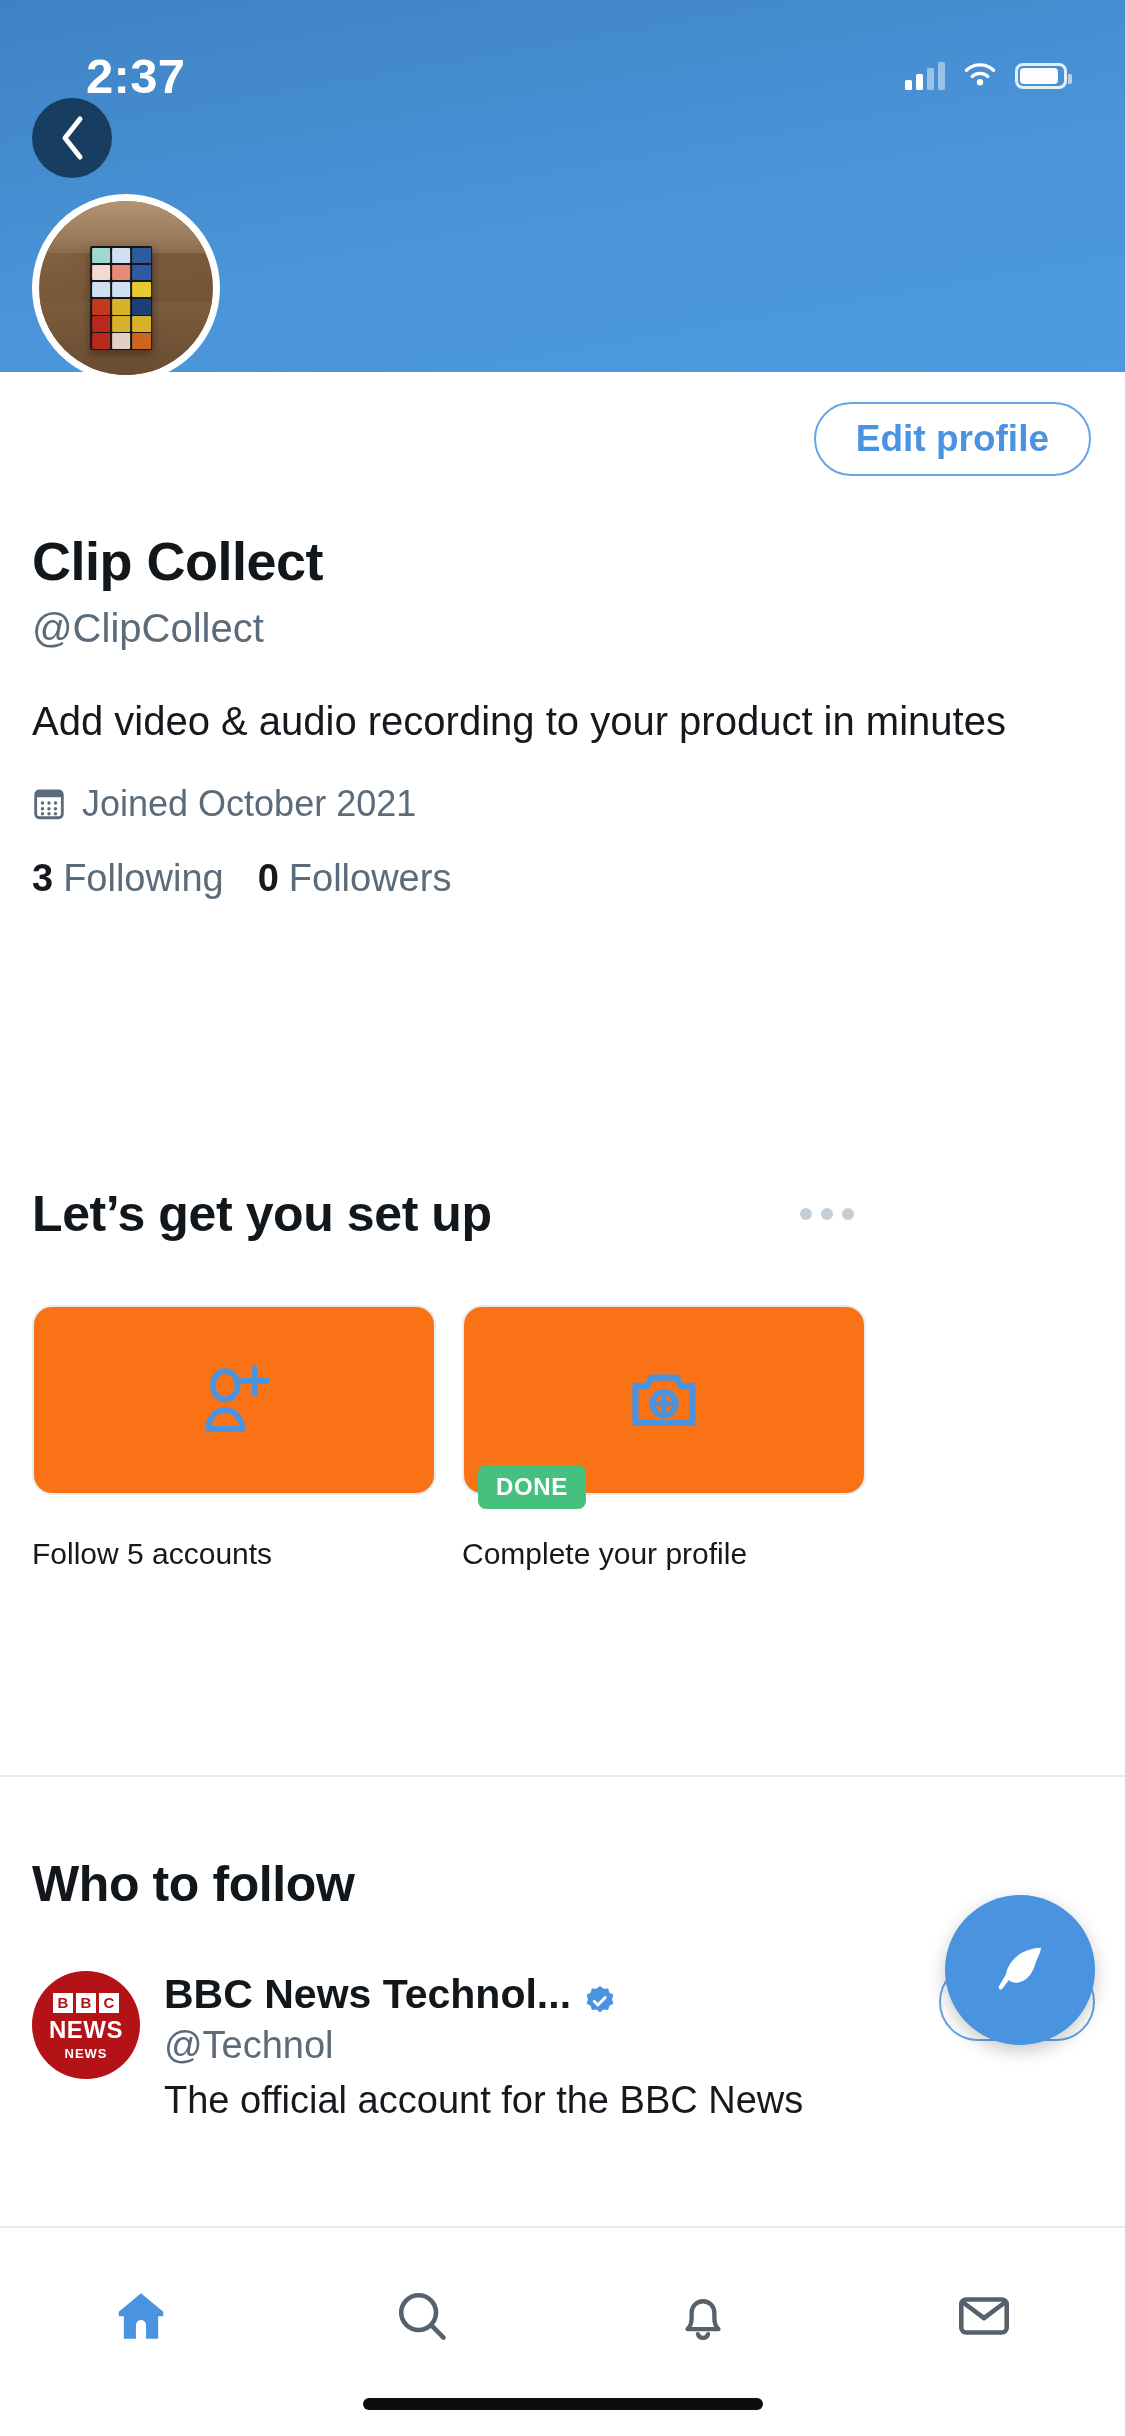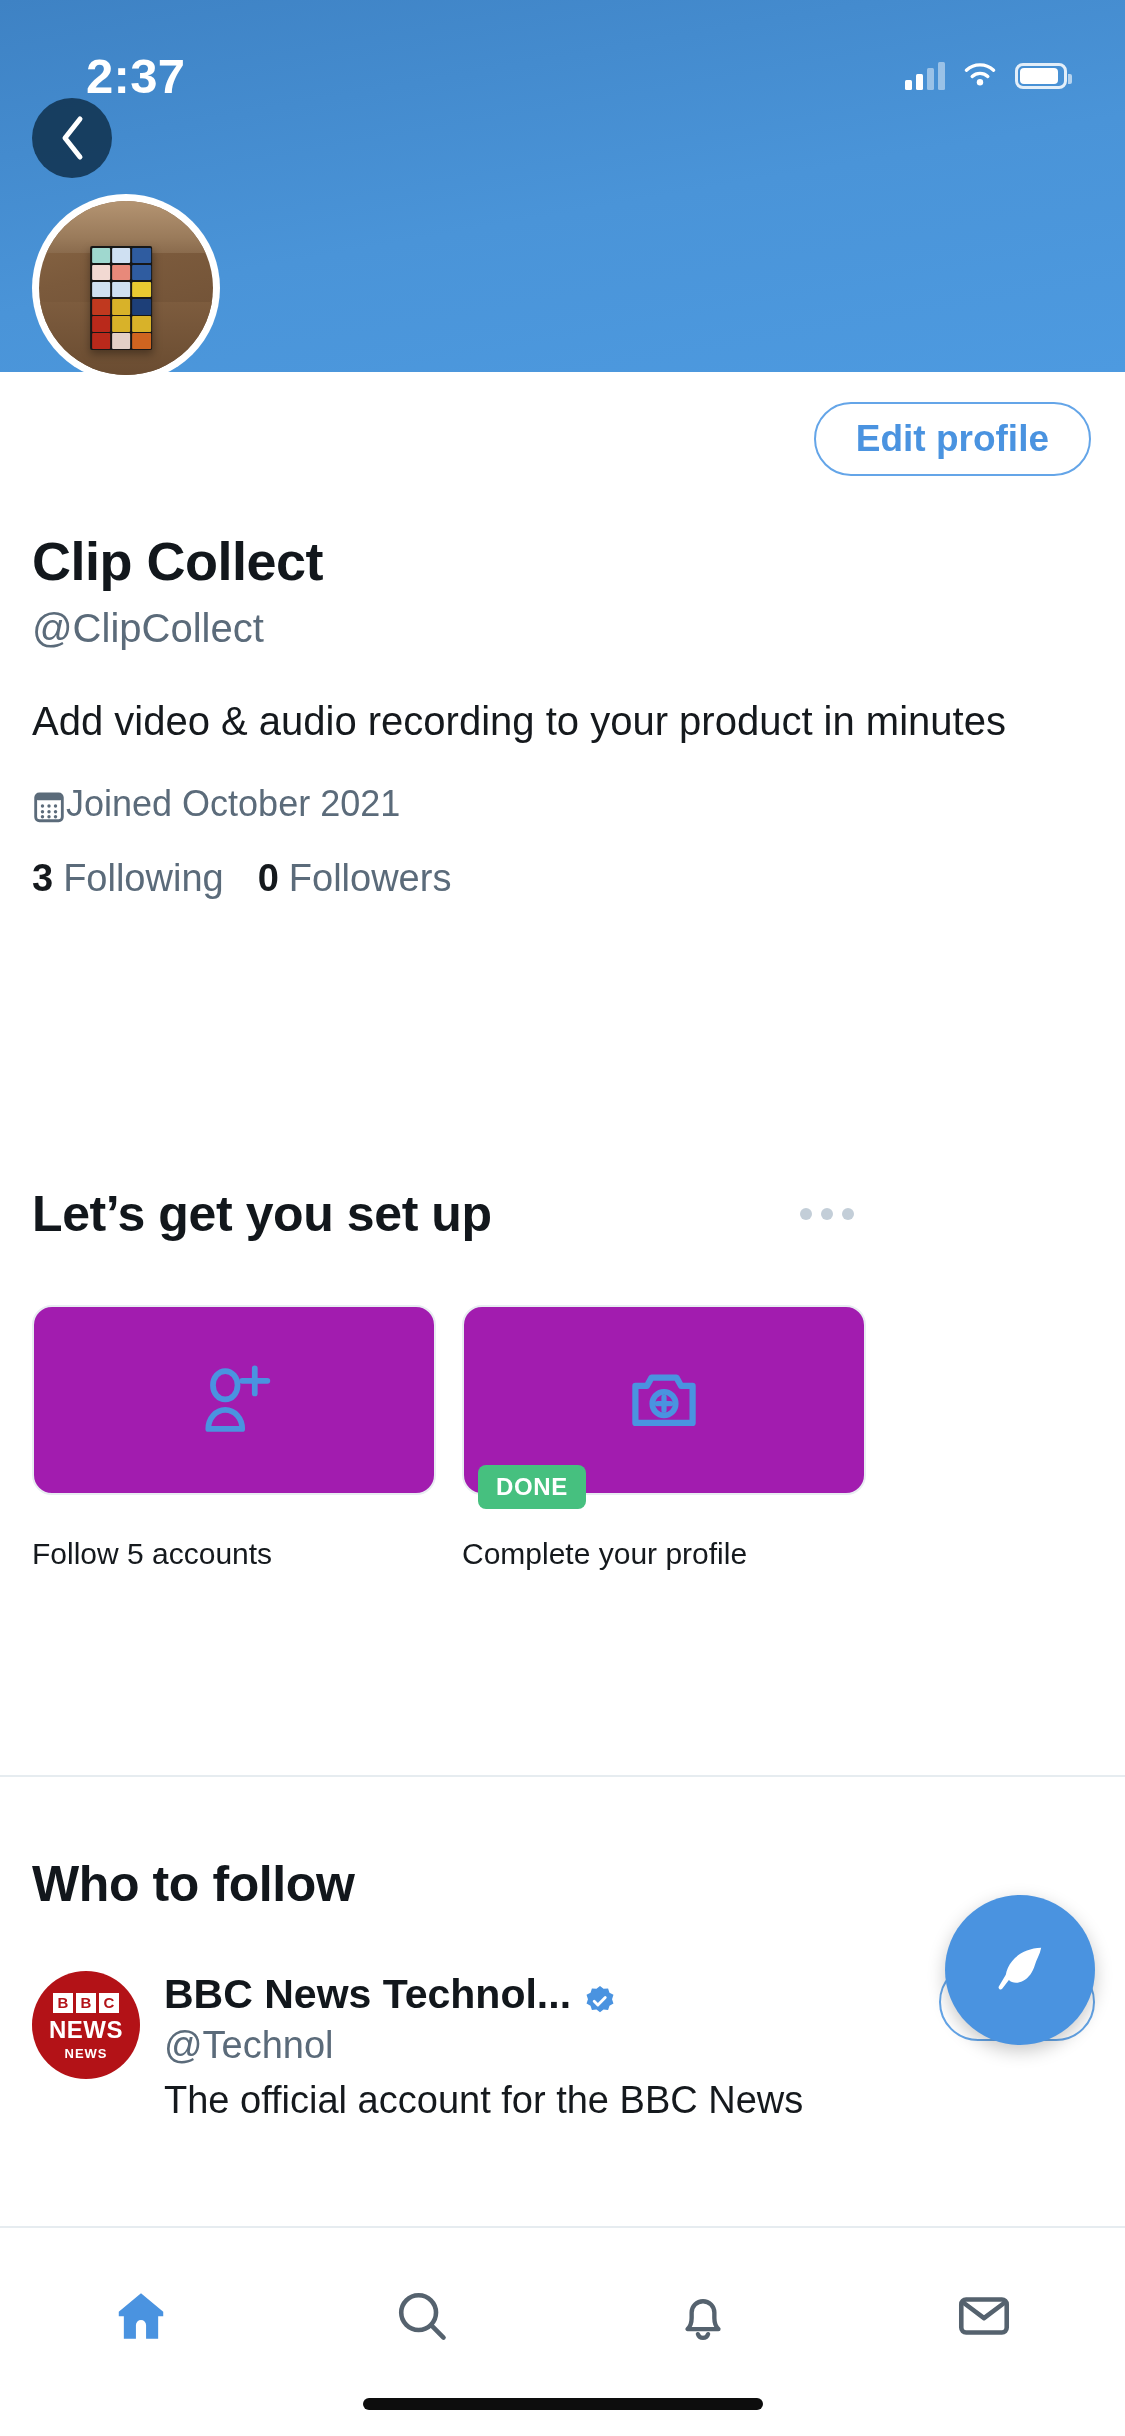--- a/index.html
+++ b/index.html
@@ -69,21 +69,21 @@
     border:2px solid #64a5e8; border-radius:40px; background:#fff;
     display:flex; align-items:center; justify-content:center;
     color:#4a93e0; font-size:37px; font-weight:700;
   }
 
   
   .pinfo { position:absolute; top:532px; left:32px; right:32px; }
   .pname { font-size:54px; font-weight:700; color:#12171c; letter-spacing:-.5px; line-height:1.08; }
   .phandle { font-size:40px; color:#5b6b7a; margin-top:16px; line-height:1.1; }
   .pbio { font-size:40px; color:#15191d; margin-top:44px; line-height:1.36; max-width:1000px; }
-  .pjoin { display:flex; align-items:flex-end; margin-top:34px; color:#5b6b7a; font-size:36px; }
+  .pjoin { display:flex; align-items:center; gap:16px; margin-top:34px; color:#5b6b7a; font-size:36px; }
   .pstats { display:flex; align-items:baseline; gap:34px; margin-top:32px; font-size:38px; }
   .pstats b { color:#15191d; font-weight:700; }
   .pstats span { color:#5b6b7a; }
   .stat { display:flex; align-items:baseline; gap:10px; }
 
   
   .tabs {
     position:absolute; top:1055px; left:0; width:1125px; height:90px;
     display:flex; align-items:flex-start; border-bottom:2px solid #e6ecf0;
   }
@@ -102,21 +102,21 @@
   .setup-head { display:flex; align-items:center; justify-content:space-between;
       padding:0 34px 0 32px; }
   .setup-title { font-size:50px; font-weight:700; color:#12171c; letter-spacing:-.4px; }
   .dots { display:flex; gap:9px; padding:18px 10px; }
   .dots i { width:12px; height:12px; border-radius:50%; background:#c3ced8; display:block; }
 
   .cards { display:flex; gap:26px; padding:62px 32px 0 32px; }
   .card-col { flex:1; }
   .card {
     position:relative; height:190px; border:2px solid #e8edf1; border-radius:20px;
-    background:#a21caf; display:flex; align-items:center; justify-content:center;
+    background:#f97316; display:flex; align-items:center; justify-content:center;
   }
   .badge {
     position:absolute; left:14px; bottom:-16px; background:#46c07f; color:#fff;
     font-size:24px; font-weight:700; letter-spacing:.6px; padding:8px 18px; border-radius:8px;
   }
   .card-label { font-size:30px; color:#15191d; margin-top:42px; }
 
   
   .thickdiv { position:absolute; top:1775px; left:0; width:1125px; height:2px; background:#e6ecf0; }
 

